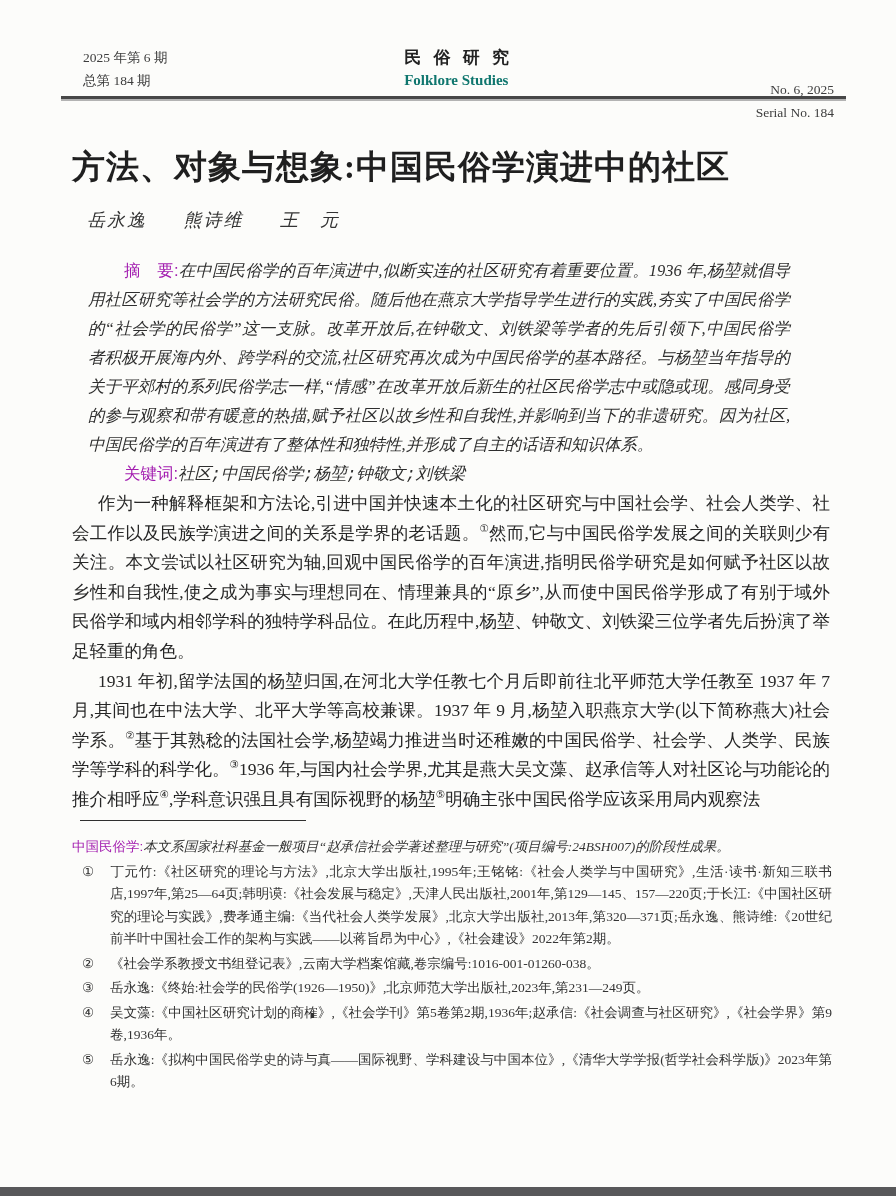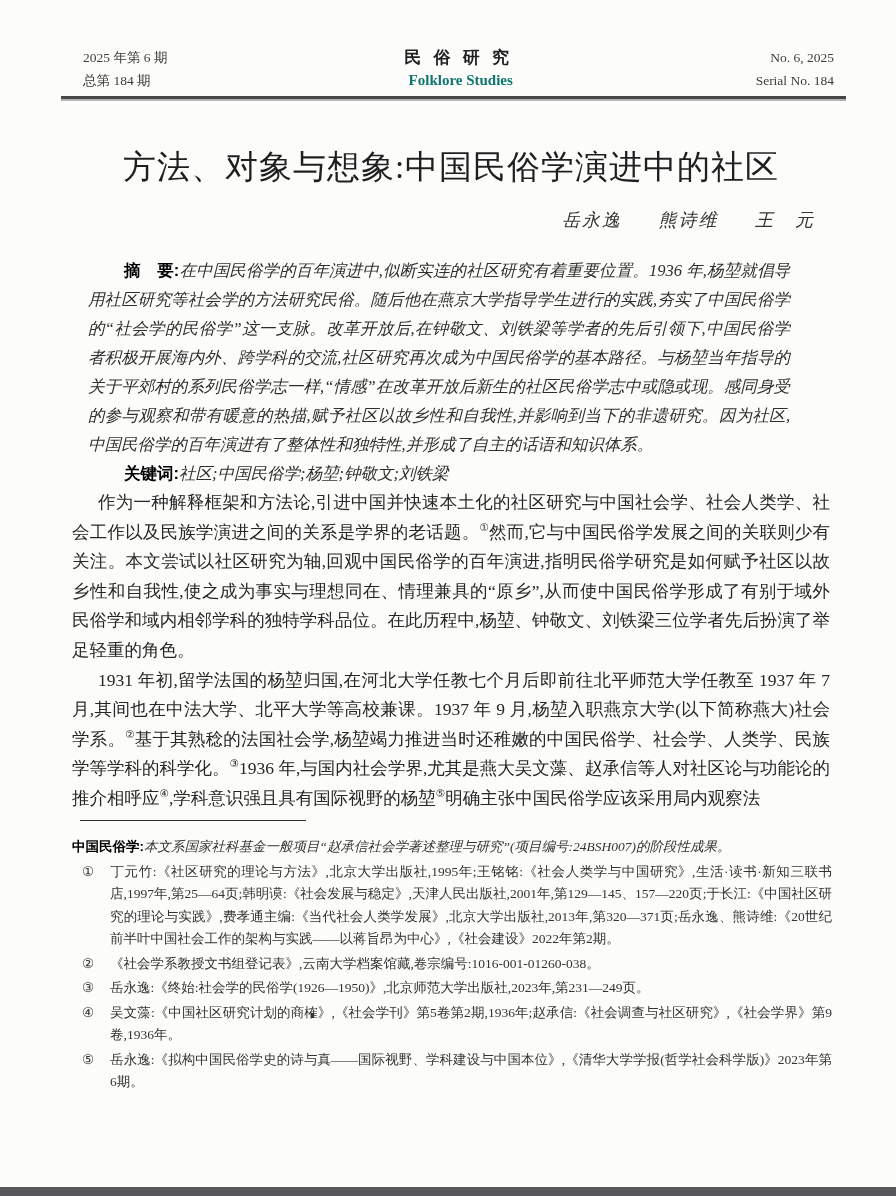--- a/index.html
+++ b/index.html
@@ -12,48 +12,48 @@
     color:#2b2b2b;
     overflow:hidden;
   }
   
   .jheader{
     position:absolute;left:83px;right:62px;top:46px;
     display:grid;grid-template-columns:1fr auto 1fr;
     font-size:13.5px;line-height:23px;color:#3d3d3d;
   }
   .jheader .col-l{text-align:left;white-space:nowrap;}
-  .jheader .col-c{text-align:right;white-space:nowrap;}
-  .jheader .col-r{text-align:right;white-space:nowrap;}
+  .jheader .col-c{text-align:left;white-space:nowrap;}
+  .jheader .col-r{text-align:right;white-space:nowrap;margin-top:32px;}
   .journal-cn{font-size:17px;font-weight:bold;letter-spacing:4px;color:#222;}
   .journal-en{font-size:15px;font-weight:bold;color:#0f766e;}
   .header-rule{
     position:absolute;left:61px;right:50px;top:96px;
     height:2.5px;background:#474747;border-bottom:2px solid #b3b3b3;
   }
   
   .main{position:absolute;left:72px;right:66px;top:132px;}
   .article-title{
-    margin:12px 0 0;text-align:center;
-    font-size:33px;line-height:46px;font-weight:normal;color:#1f1f1f;
+    margin:12px 0 0;text-align:left;
+    font-size:33px;line-height:46px;font-weight:bold;color:#1f1f1f;
     letter-spacing:1px;
   }
   .authors{
-    margin-top:18px;text-align:right;
+    margin-top:18px;text-align:left;
     font-size:18px;line-height:24px;color:#333;
     font-style:italic;letter-spacing:2px;
   }
   .authors .author{margin:0 15px;}
   
   .abstract-block{margin:24px 40px 0 16px;font-size:16.5px;line-height:29px;text-align:justify;color:#2e2e2e;}
   .abstract-p{margin:0;text-indent:36px;font-style:italic;}
   .kw-line,.doi-line{margin:0;text-indent:36px;}
-  .kw-text{font-style:italic;}
+  .kw-text{font-style:italic;font-family:Liberation Mono, monospace;}
   .doi-line{font-style:normal;}
-  .hei{font-family:"Liberation Sans","DejaVu Sans",sans-serif;font-weight:bold;font-style:normal;color:#000000;}
+  .hei{font-family:"Liberation Sans","DejaVu Sans",sans-serif;font-weight:normal;font-style:normal;color:#a21caf;}
   
   .body-p{
     margin:0;text-indent:26px;text-align:justify;
     font-size:17.5px;line-height:29.6px;color:#262626;
   }
   .body-p:first-of-type{}
   sup.fnref{font-size:10.5px;line-height:0;vertical-align:super;}
   
   .footer{position:absolute;left:72px;right:64px;top:820px;font-size:13.5px;line-height:22.5px;color:#333;text-align:justify;}
   .fn-sep{width:226px;height:0;border-top:1.5px solid #2f2f2f;margin:0 0 15px 8px;}

